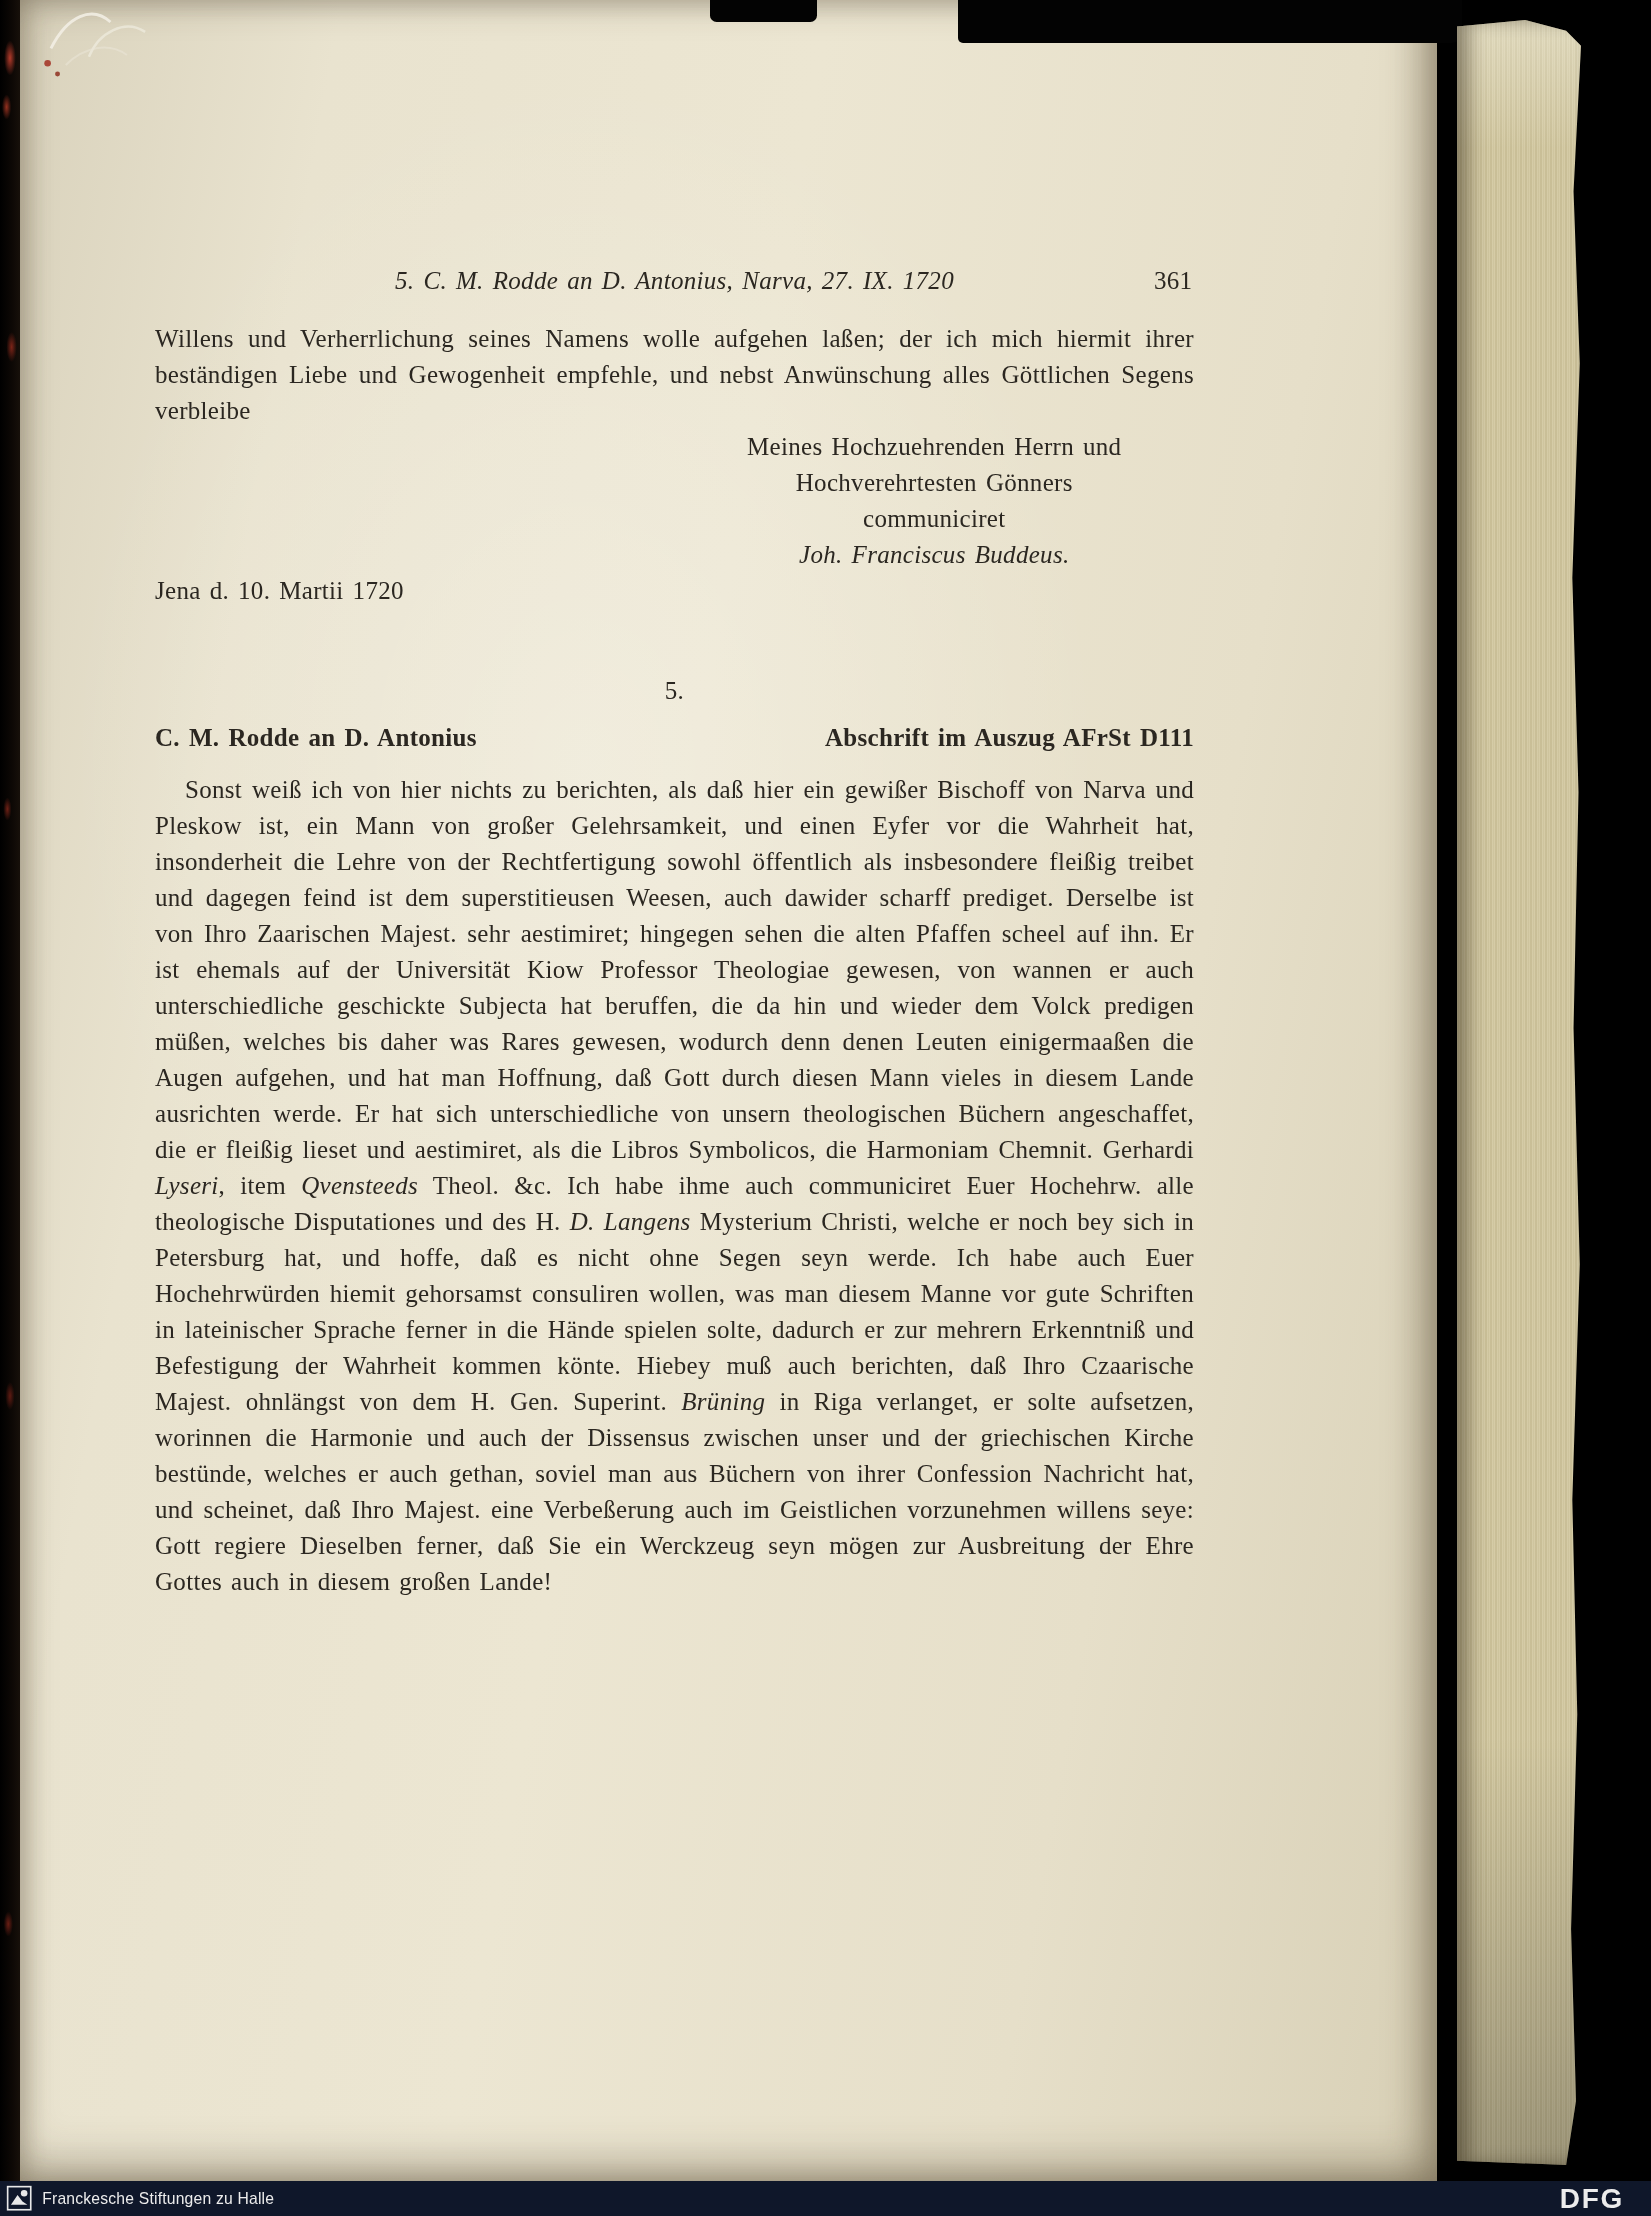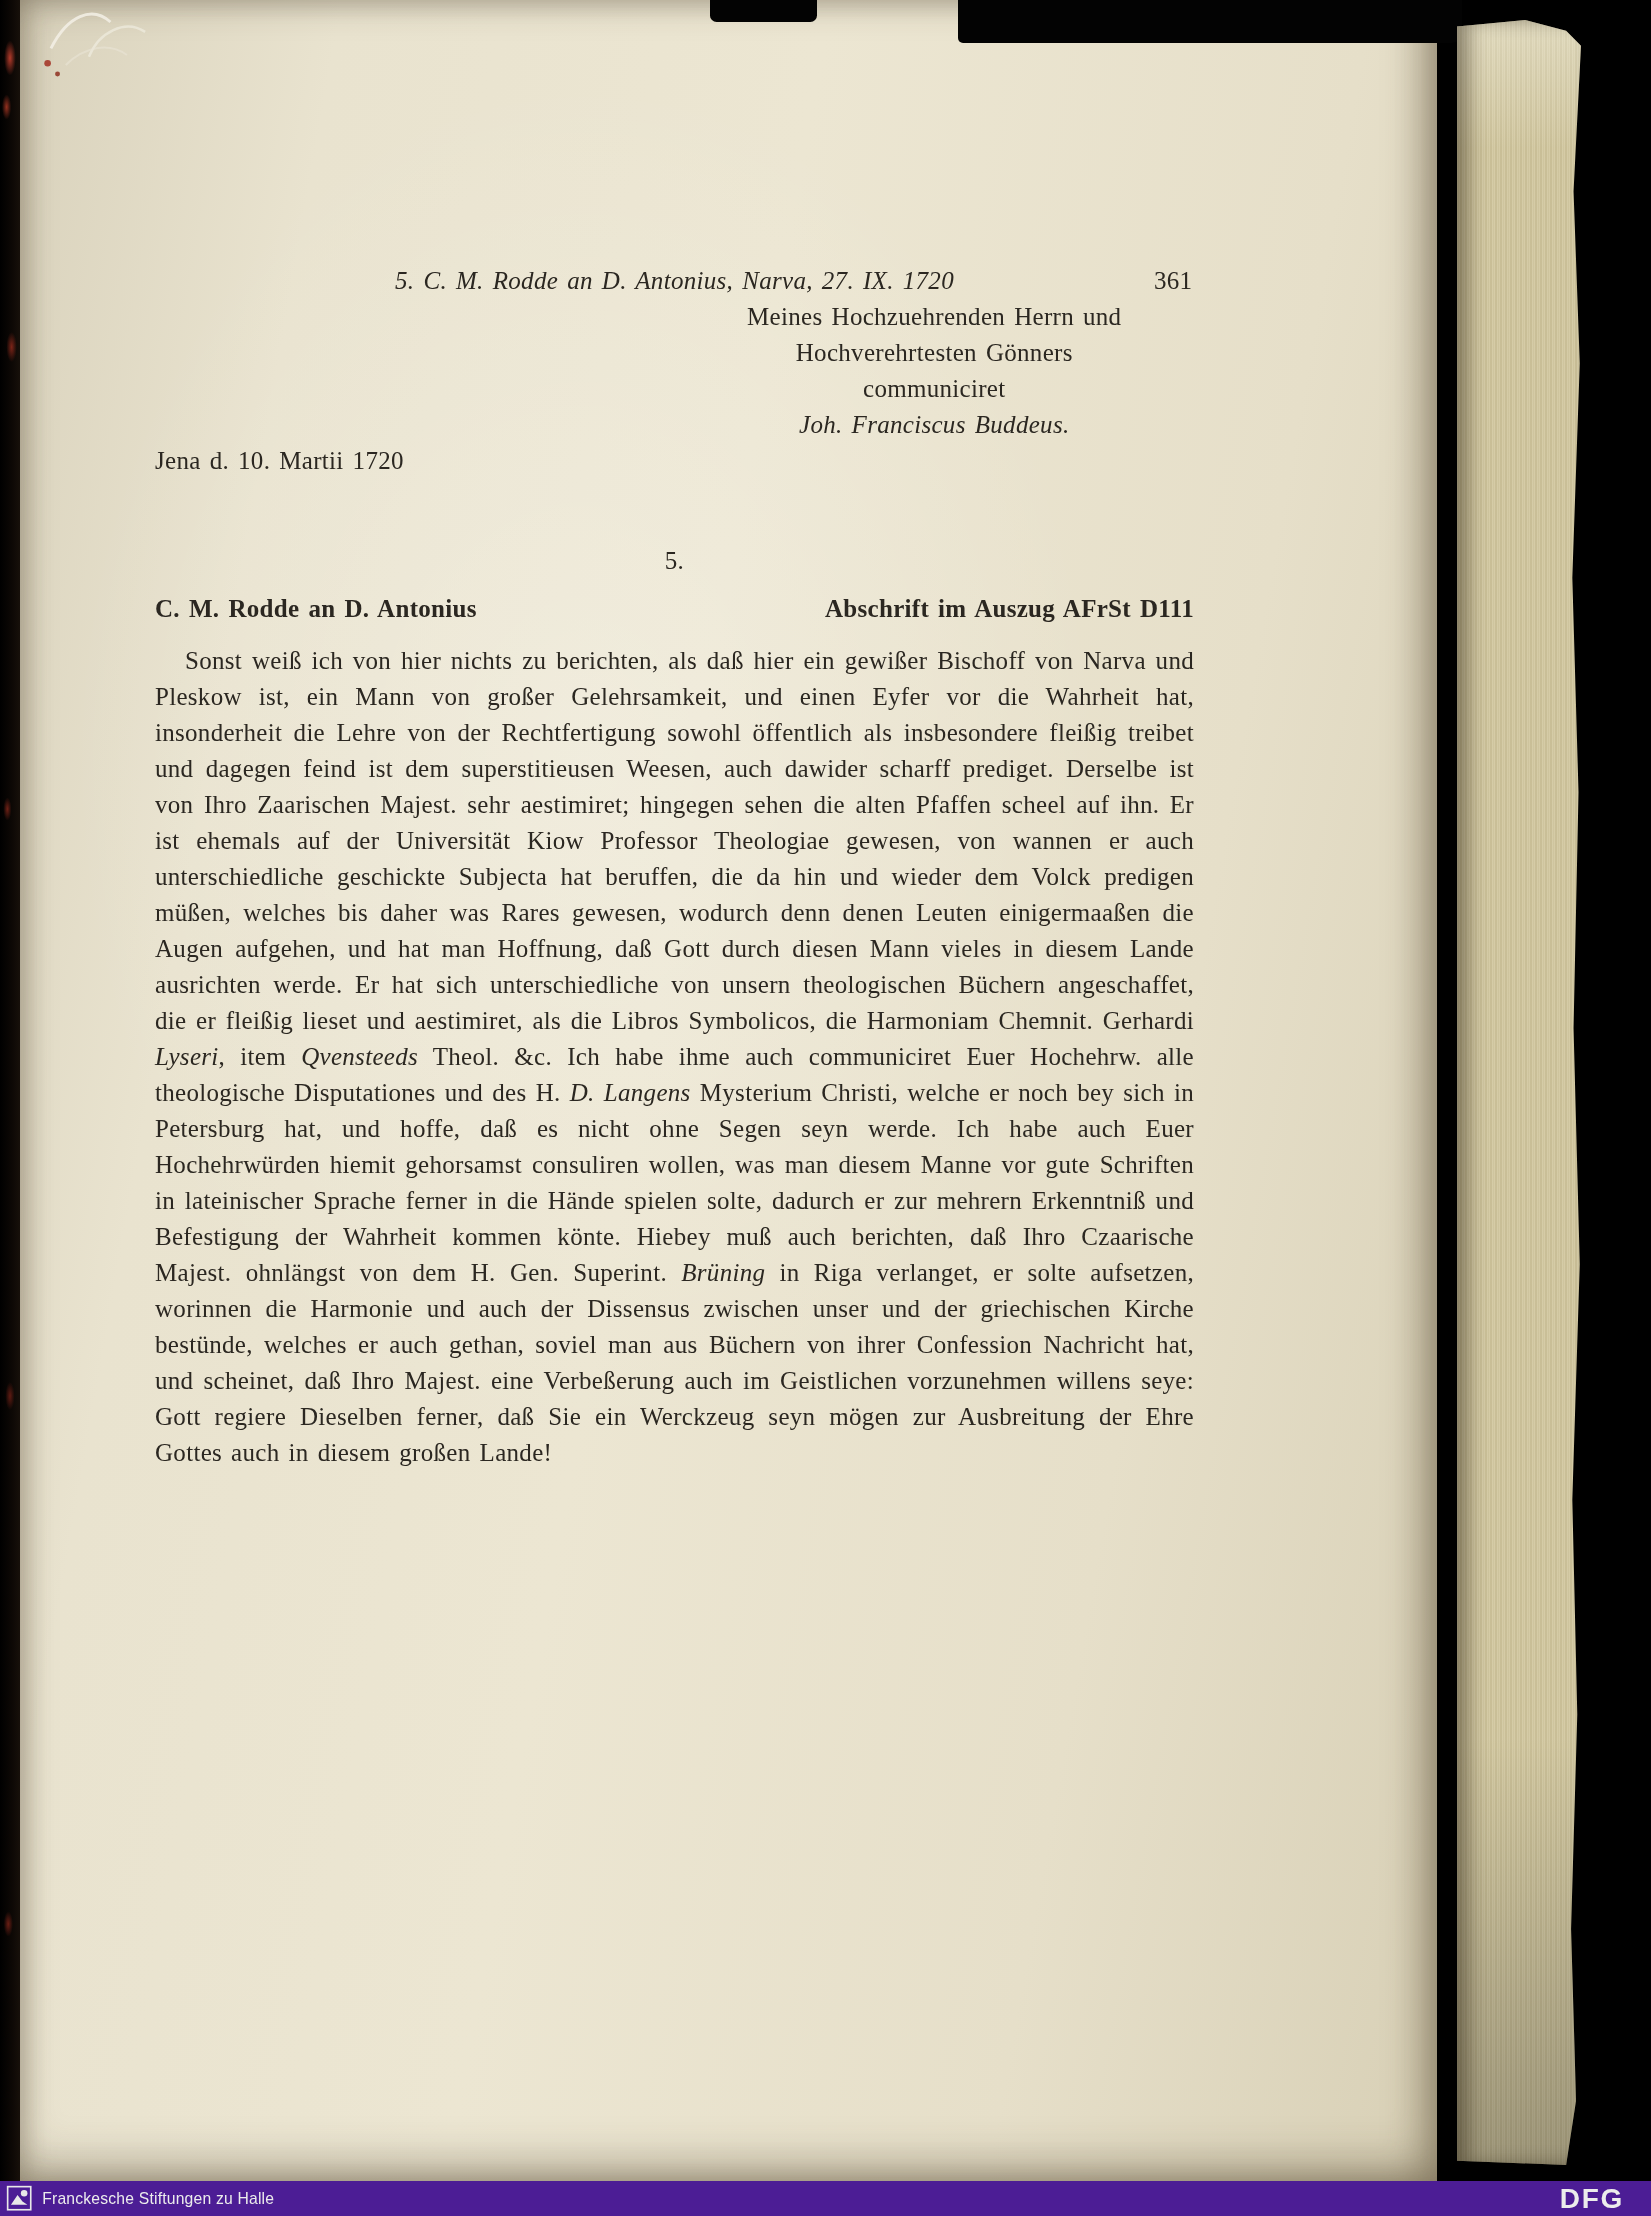--- a/index.html
+++ b/index.html
@@ -63,40 +63,41 @@
   .section { margin-top:64px; text-align:center; }
 
   .letter-head { position:relative; margin-top:11.6px;font-weight:bold; }
   .source-note { position:absolute; right:0; top:0; }
 
   .body-para { margin-top:16px; text-align:justify; text-indent:30px; }
   .it { font-style:italic; }
 
   
   .footer-bar { position:absolute; left:0; bottom:0; width:1652px; height:35px;
-    background:#4c1d95; display:flex; align-items:center;
+    background:#0f172a; display:flex; align-items:center;
     font-family:"Liberation Sans","DejaVu Sans",sans-serif; color:#ececec; }
   .footer-logo { width:26.4px; height:26.4px; margin-left:5.8px; flex:0 0 auto; }
   .institution { font-size:15.7px; margin-left:10px; letter-spacing:0.2px; }
   .dfg { margin-left:auto; margin-right:28px; font-weight:bold; font-size:28px; letter-spacing:1.7px; }
 </style>
 </head>
 <body>
 
 <div class="scene">
 
   <div class="page">
 
     <div class="content">
 
       <div class="header-row">
         <span class="hdr">5. C. M. Rodde an D. Antonius, Narva, 27. IX. 1720</span>
         <span class="page-number">361</span>
       </div>
 
+      <p class="opening">Willens und Verherrlichung seines Namens wolle aufgehen laßen; der ich mich hiermit ihrer beständigen Liebe und Gewogenheit empfehle, und nebst Anwünschung alles Göttlichen Segens verbleibe</p>
 
       <div class="closing">
         <div>Meines Hochzuehrenden Herrn und</div>
         <div>Hochverehrtesten Gönners</div>
         <div>communiciret</div>
         <div class="signature">Joh. Franciscus Buddeus.</div>
       </div>
 
       <div class="dateline">Jena d. 10. Martii 1720</div>
 

